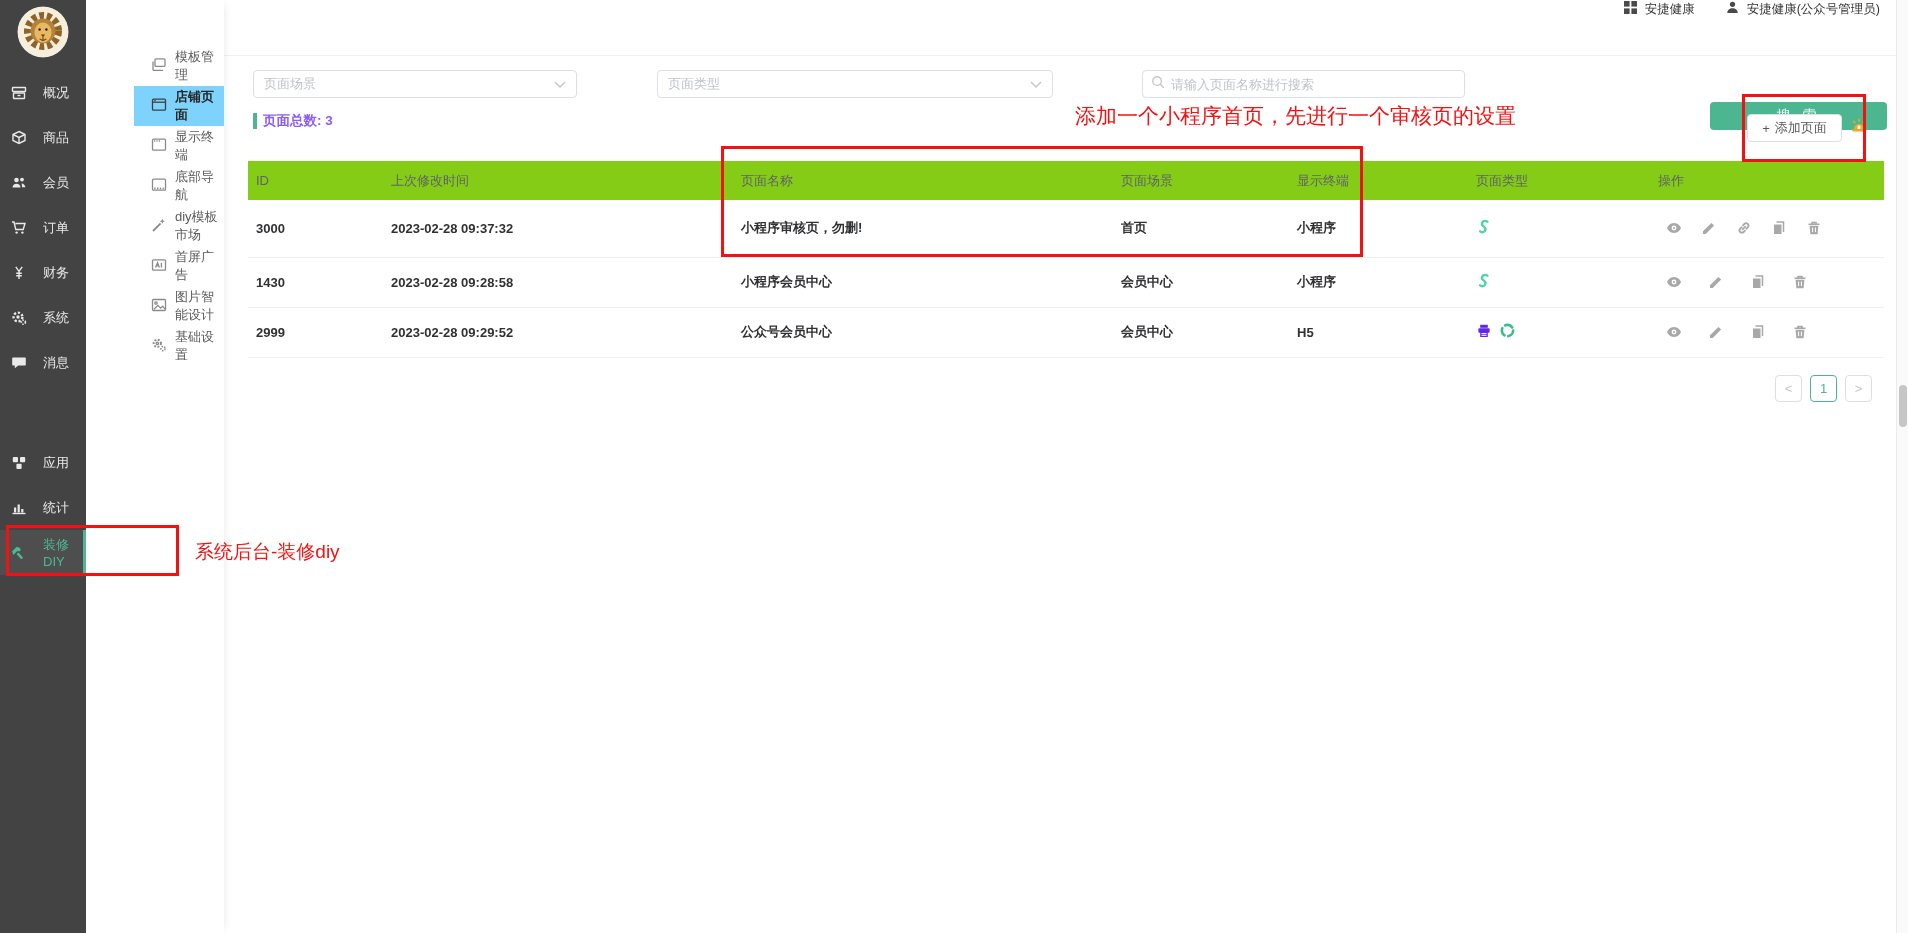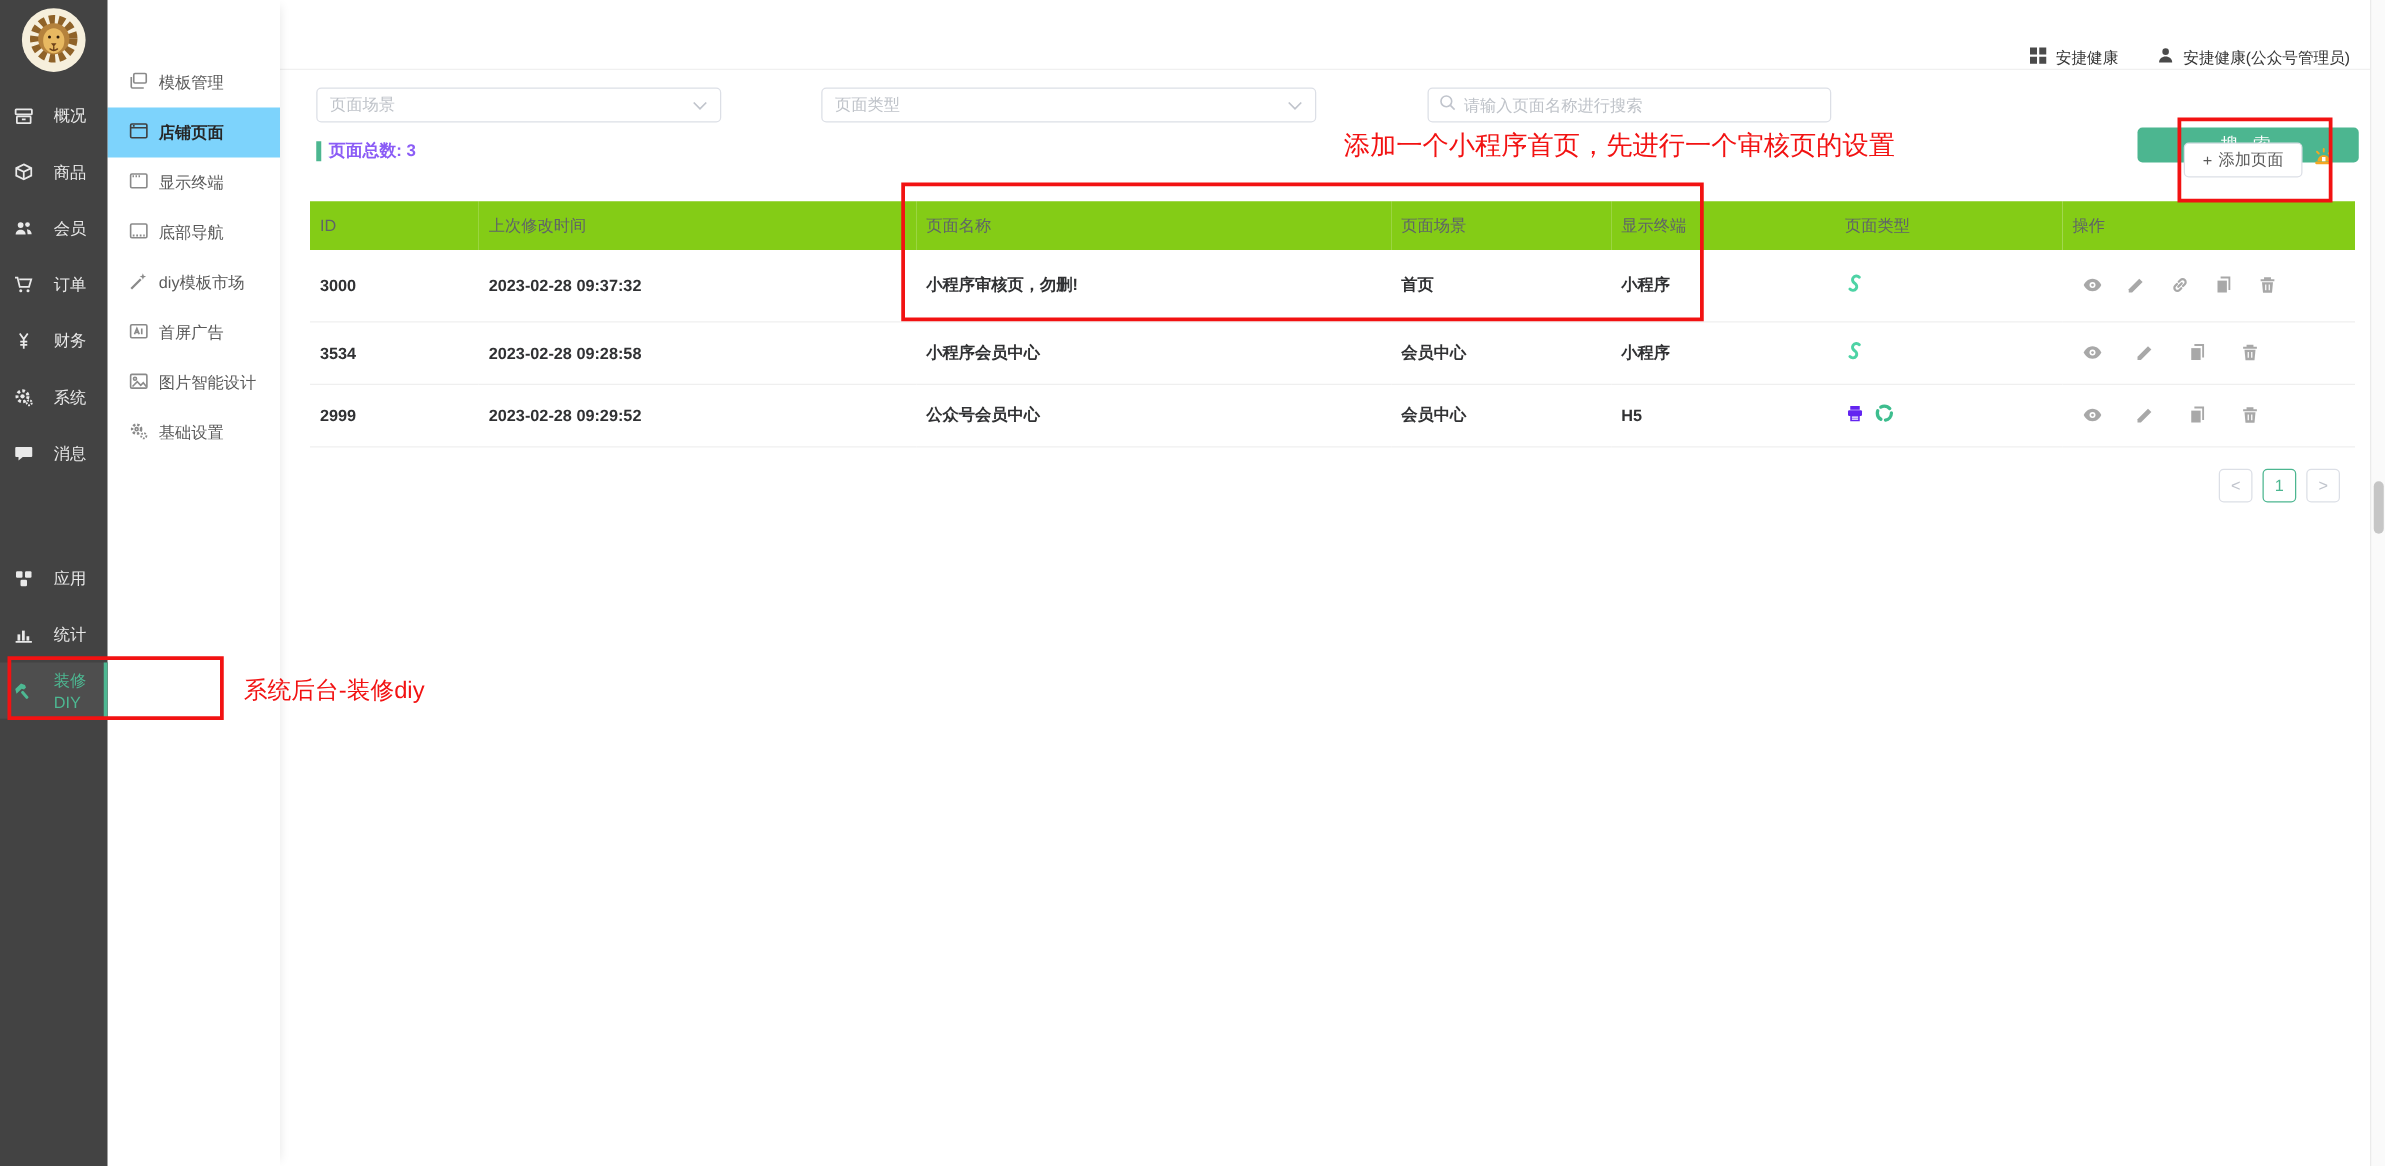--- a/index.html
+++ b/index.html
@@ -19,28 +19,28 @@
   .dnav-item svg { stroke:#e9e9e9; fill:none; stroke-width:1.4; }
   .dnav-item svg .fl { fill:#e9e9e9; stroke:none; }
   .dnav-item.active { background:#4e4e4e; color:#4db892; }
   .dnav-item.active svg { stroke:#4db892; }
   .dnav-item.active svg .fl { fill:#4db892; }
   .dnav-item.active::after { content:""; position:absolute; right:0; top:0; bottom:0; width:3px; background:#4db892; }
   
   .sub-sidebar { position:absolute; left:86px; top:0; width:138px; height:100%; background:#fff; z-index:2;
                  box-shadow:5px 0 8px -5px rgba(0,0,0,.10); padding-top:46px; }
   .snav-item { height:40px; display:flex; align-items:center; gap:8px; padding-left:17px;
-               color:#5a5a5a; font-size:13px; cursor:pointer; }
+               color:#5a5a5a; font-size:13px; cursor:pointer;margin-left:48px; }
   .snav-item svg { stroke:#8a8a8a; fill:none; stroke-width:1.3; }
   .snav-item svg .fl { fill:#8a8a8a; stroke:none; }
   .snav-item.active { background:#7dd3fc; color:#262626; font-weight:bold; }
   .snav-item.active svg { stroke:#3f3f3f; }
   
   .topbar { position:absolute; left:224px; top:0; right:12px; height:56px; background:#fff;
-            border-bottom:1px solid #f0f0f0; display:flex; align-items:flex-end; justify-content:flex-end;
+            border-bottom:1px solid #f0f0f0; display:flex; align-items:flex-start; justify-content:flex-end;
             gap:30px; padding-right:16px; z-index:1; }
   .topbar-block { display:flex; align-items:center; gap:7px; font-size:12.5px; color:#333; cursor:pointer; }
   
   .main { position:absolute; left:224px; top:56px; width:1672px; height:877px; background:#fff; }
   .select-box { position:absolute; height:28px; background:#fff; border:1px solid #dcdfe6; border-radius:4px;
                 display:flex; align-items:center; justify-content:space-between; padding:0 10px;
                 font-size:13px; color:#bfc3c9; cursor:pointer; }
   .sel-scene { left:29px; top:14px; width:324px; }
   .sel-type  { left:433px; top:14px; width:396px; }
   .search-box { position:absolute; left:918px; top:14px; width:323px; height:28px; border:1px solid #dcdfe6;
@@ -414,21 +414,21 @@
               <svg width="16" height="16" viewBox="0 0 16 16">
                   <path d="M2.5 4.2h11M6 4V2.6h4V4" stroke="#a8a8a8" stroke-width="1.5" fill="none"></path>
                   <path d="M3.6 5.8h8.8l-.8 8.4H4.4z" fill="#a8a8a8"></path>
                   <path d="M6.6 7.5v4.6M9.4 7.5v4.6" stroke="#fff" stroke-width="1"></path>
                 </svg>
               </span>
           </span>
         </td>
       </tr>
       <tr>
-        <td>3534</td>
+        <td>1430</td>
         <td>2023-02-28 09:28:58</td>
         <td>小程序会员中心</td>
         <td>会员中心</td>
         <td>小程序</td>
         <td>
           <span class="type-cell">
               <span>
             <svg width="17" height="17" viewBox="0 0 16 16">
                   <path d="M10.8 3.6a3 3 0 00-4.7.4c-.8 1.2-.5 2.8.7 3.7l.9.7c1.2.9 1.5 2.5.7 3.7a3 3 0 01-4.7.4" stroke="#4ed3a5" stroke-width="2.2" fill="none" stroke-linecap="round"></path>
                 </svg></span>

